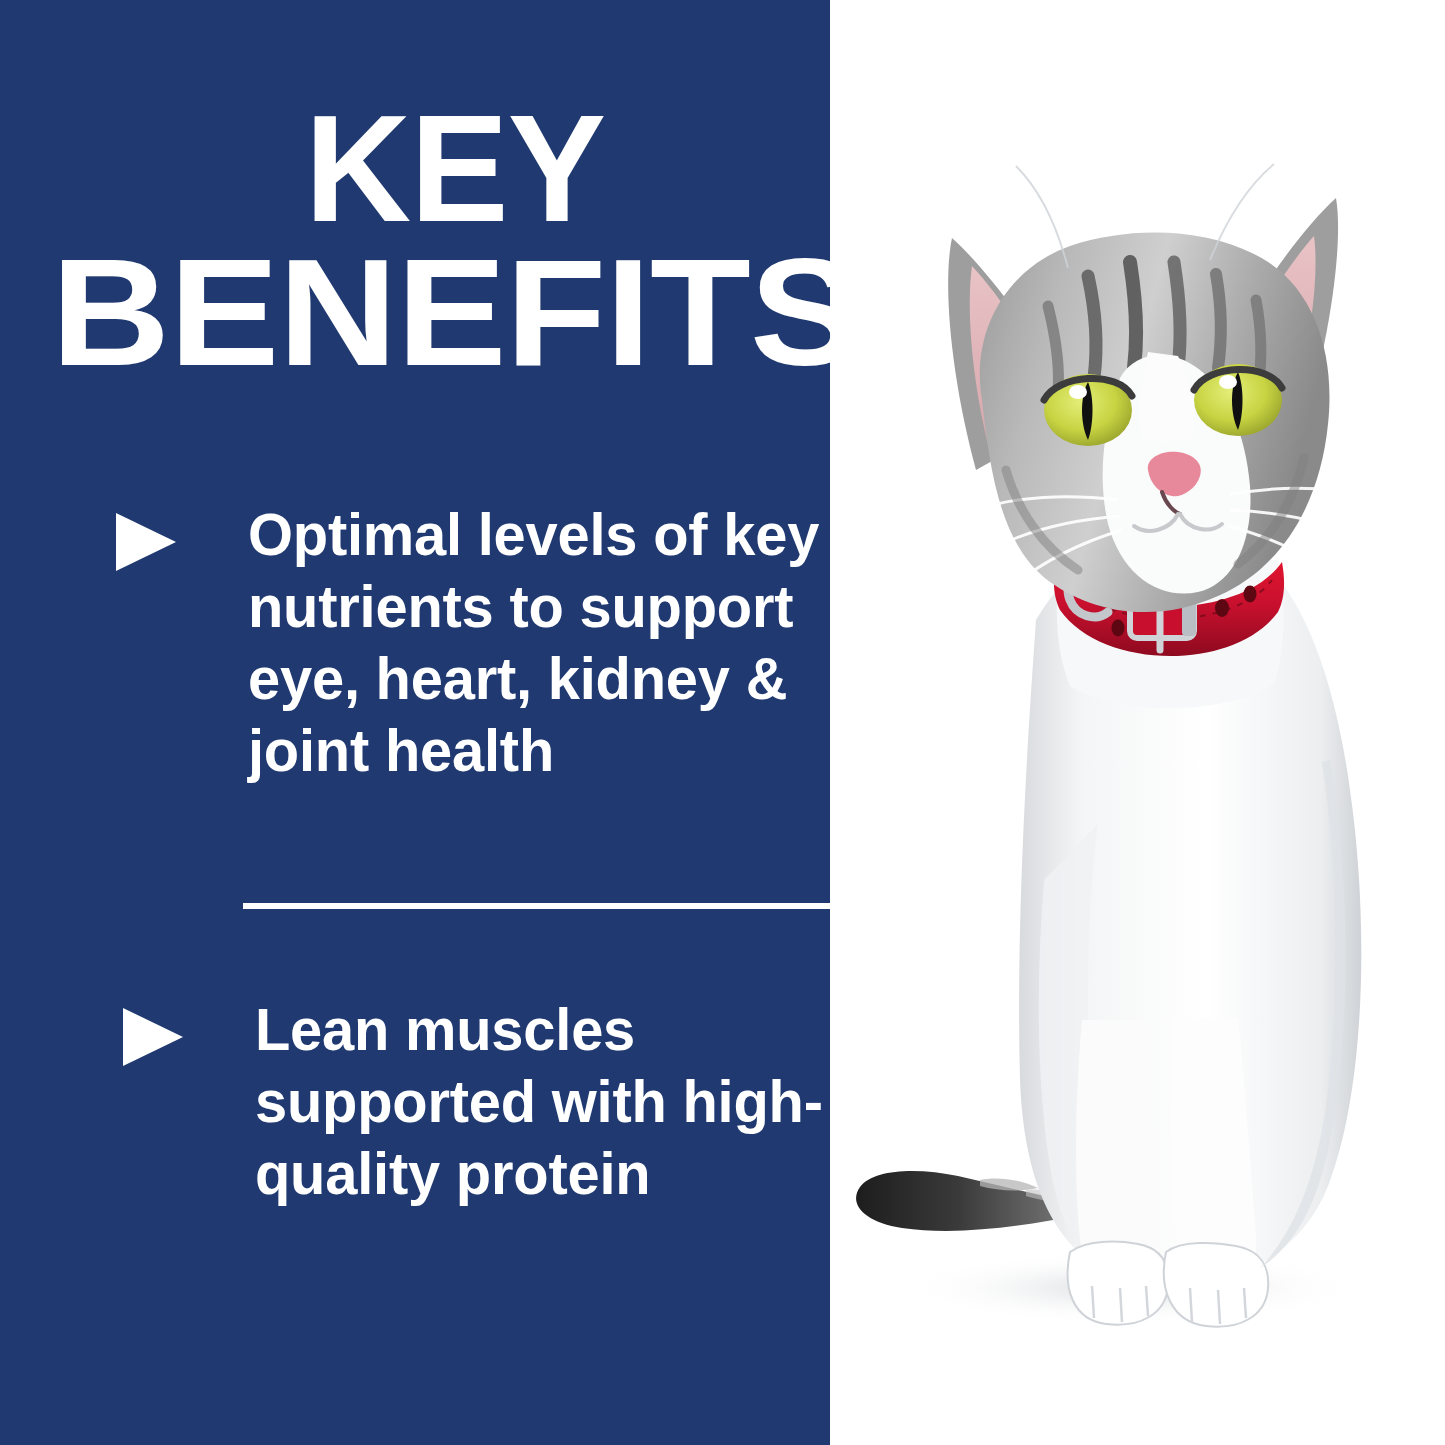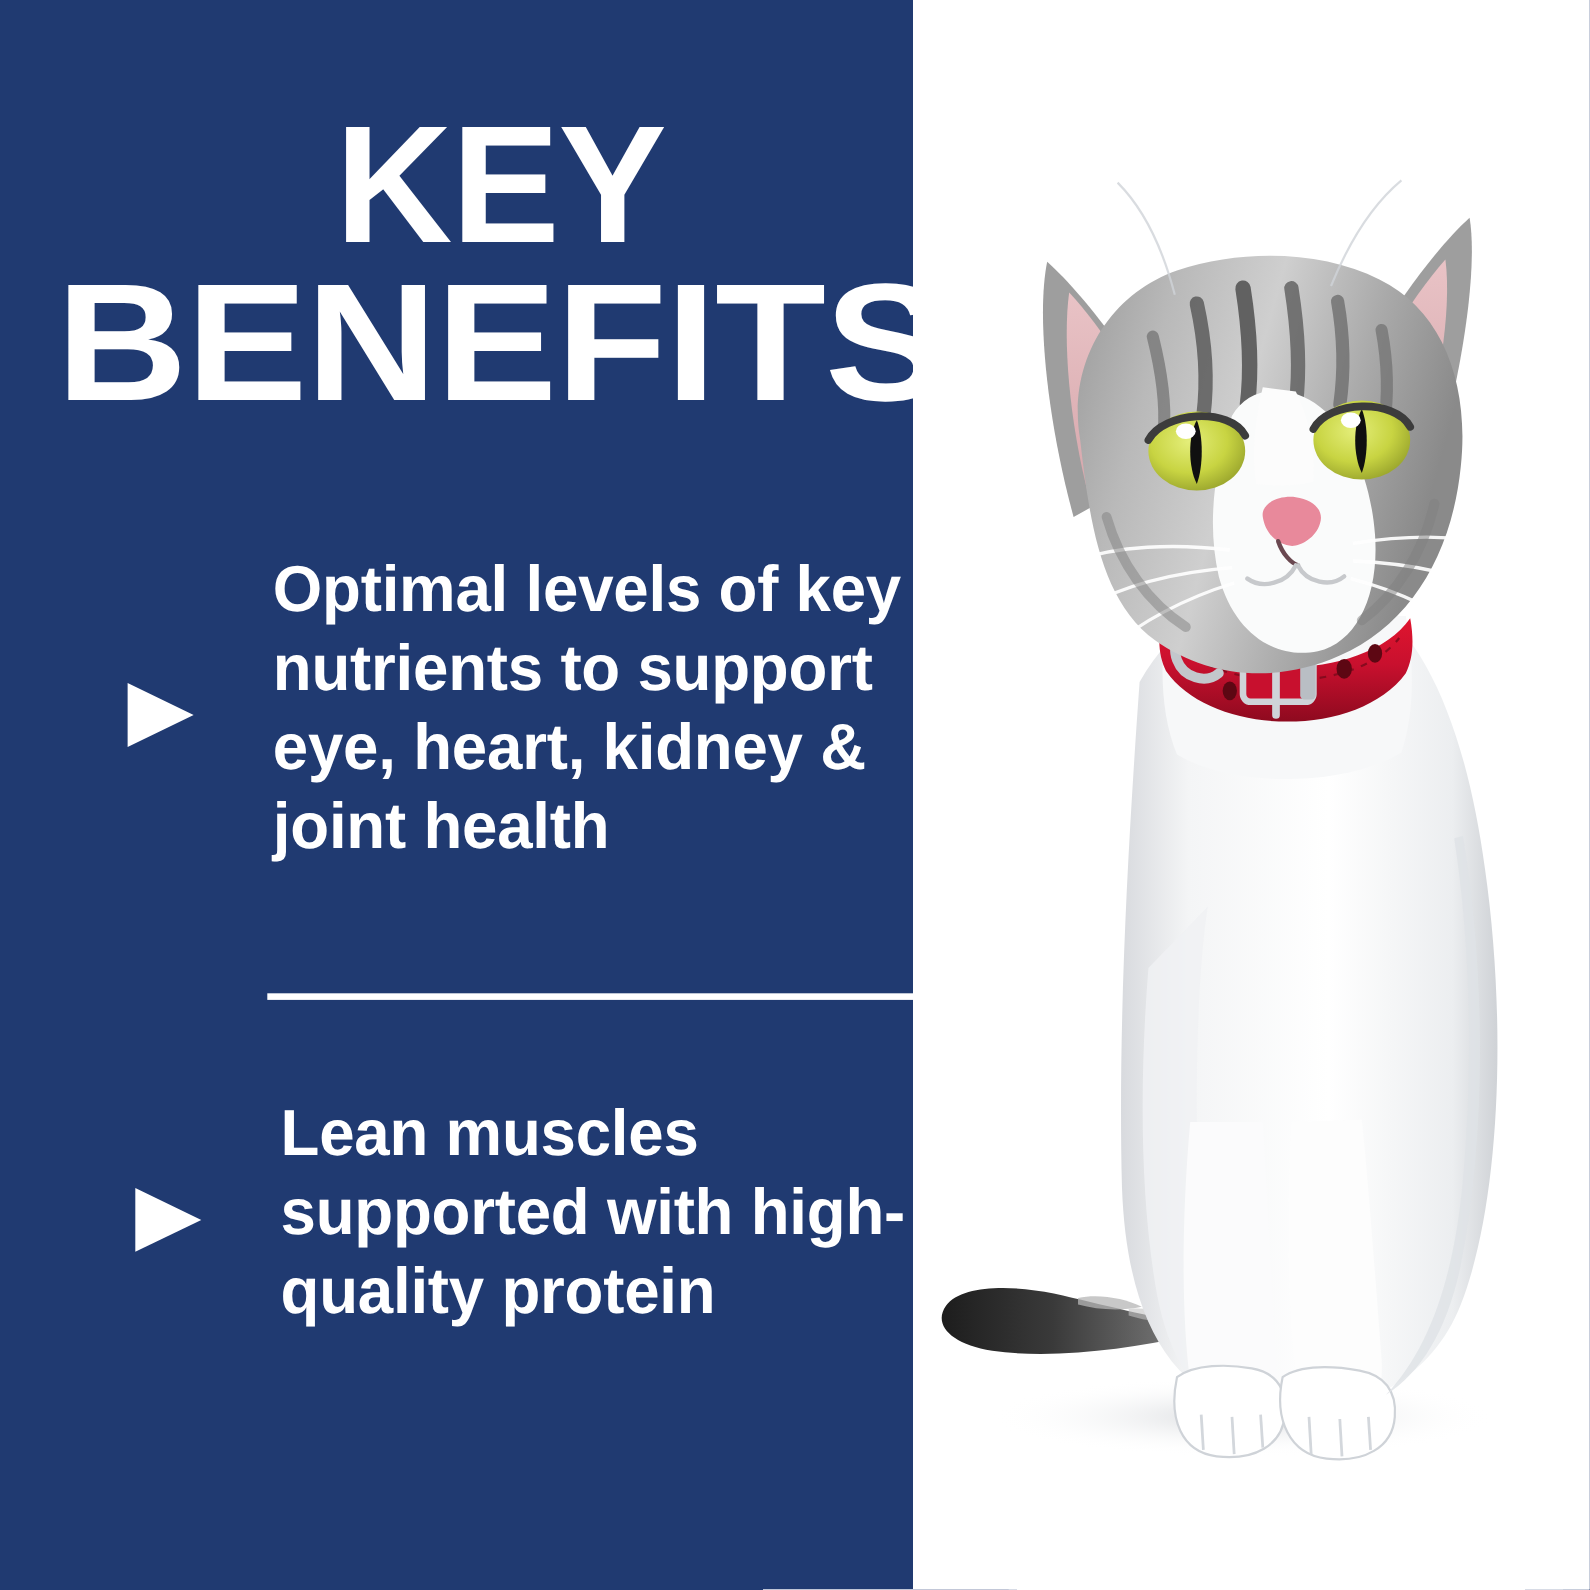--- a/index.html
+++ b/index.html
@@ -47,21 +47,21 @@
     transform: scaleX(0.97);
     transform-origin: center top;
   }
   .heading .line1 { display: block; }
   .heading .line2 { display: block; transform: scaleX(1.12); }
 
   
   .bullet {
     position: absolute;
     display: flex;
-    align-items: center;
+    align-items: flex-start;
   }
   .bullet-1 { left: 116px; top: 500px; width: 760px; }
   .bullet-2 { left: 123px; top: 995px; width: 760px; }
 
   .marker {
     flex: 0 0 auto;
     width: 0;
     height: 0;
     border-top: 29px solid transparent;
     border-bottom: 29px solid transparent;

